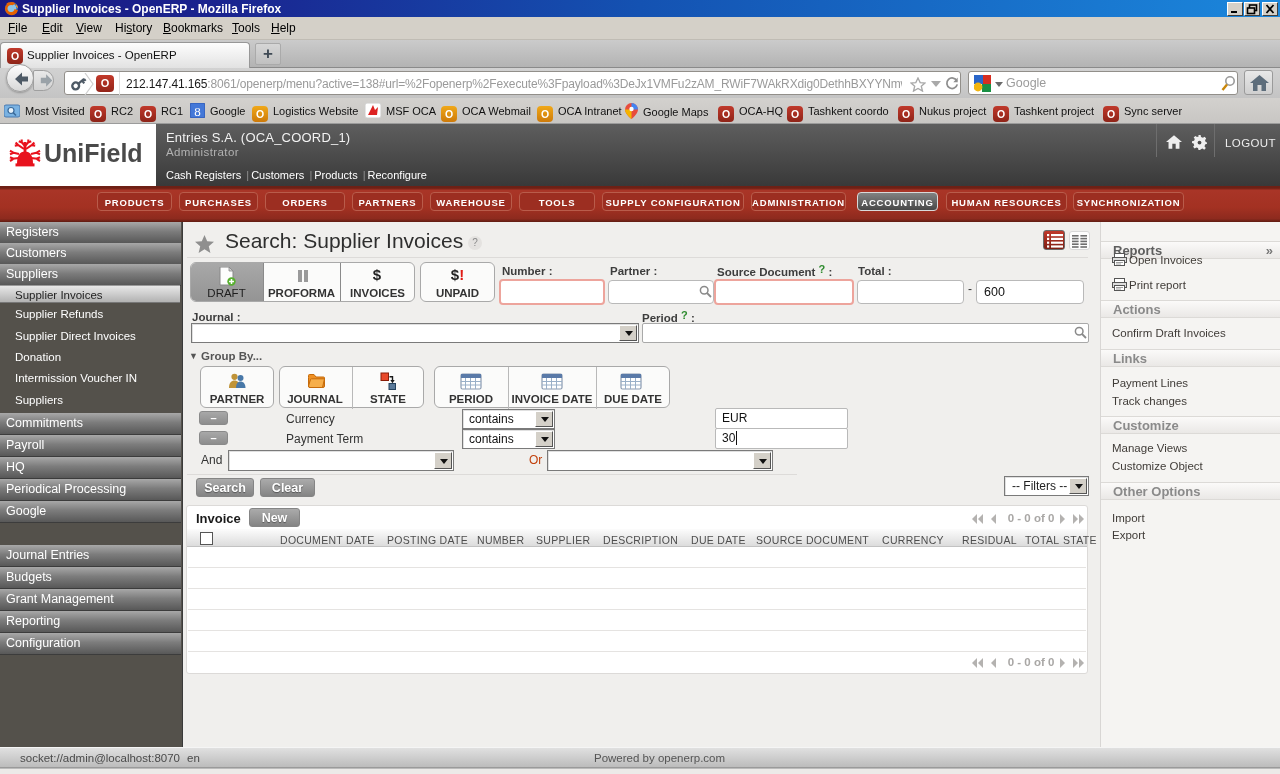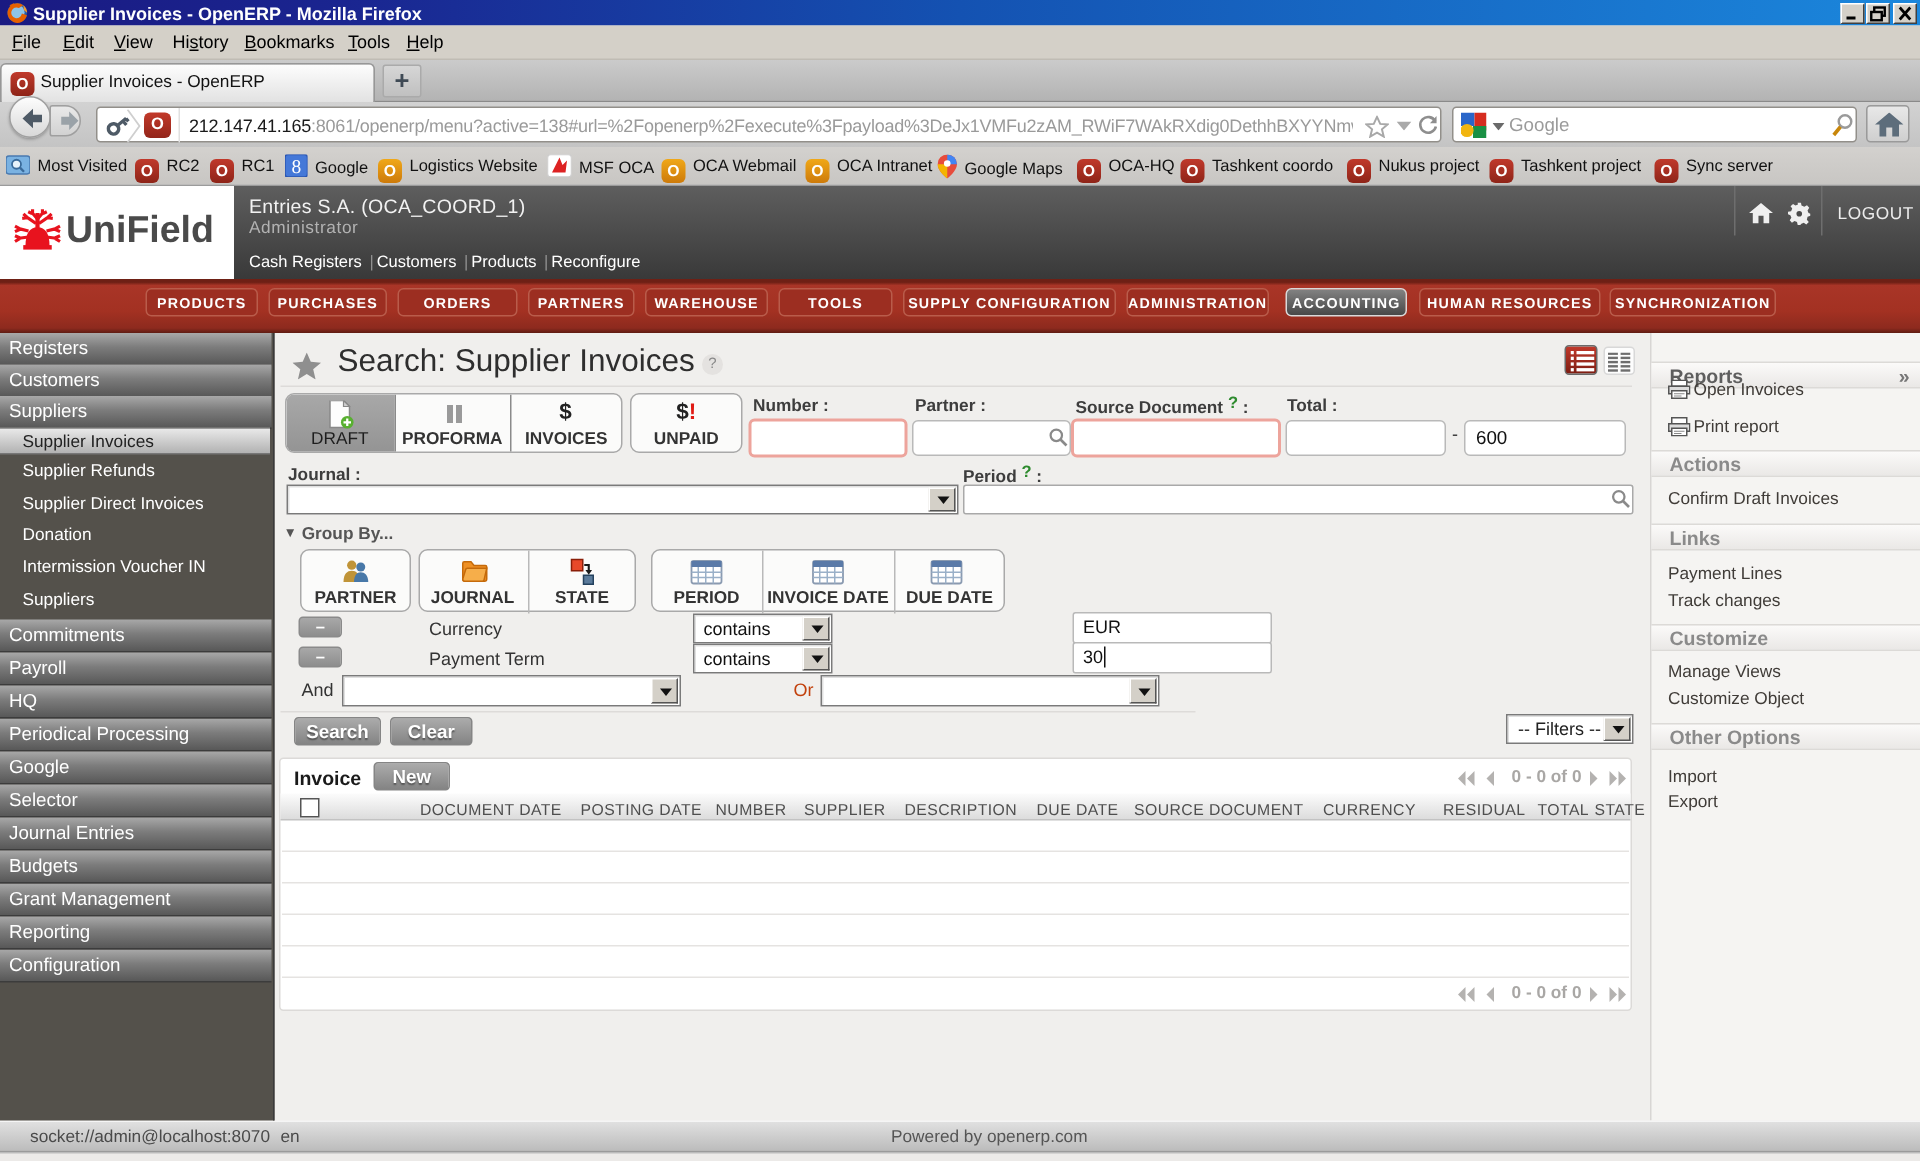--- a/index.html
+++ b/index.html
@@ -327,21 +327,20 @@
   <div class="ssub" style="top:86px">Supplier Refunds</div>
   <div class="ssub" style="top:108px">Supplier Direct Invoices</div>
   <div class="ssub" style="top:129px">Donation</div>
   <div class="ssub" style="top:150px">Intermission Voucher IN</div>
   <div class="ssub" style="top:172px">Suppliers</div>
   <div class="shead" style="top:191px">Commitments</div>
   <div class="shead" style="top:213px">Payroll</div>
   <div class="shead" style="top:257px">Periodical Processing</div>
   <div class="shead" style="top:235px">HQ</div>
   <div class="shead" style="top:279px">Google</div>
-  <div class="shead" style="top:301px">Selector</div>
   <div class="shead" style="top:323px">Journal Entries</div>
   <div class="shead" style="top:367px">Grant Management</div>
   <div class="shead" style="top:345px">Budgets</div>
   <div class="shead" style="top:411px">Configuration</div>
   <div class="shead" style="top:389px">Reporting</div>
 </div>
 
 <div id="topline"></div>
 
 <div id="main">

